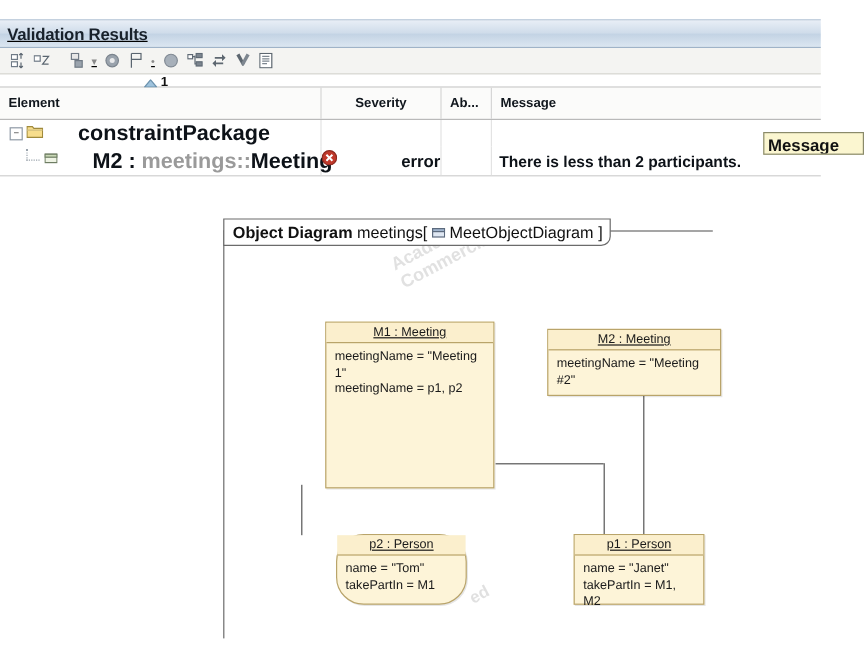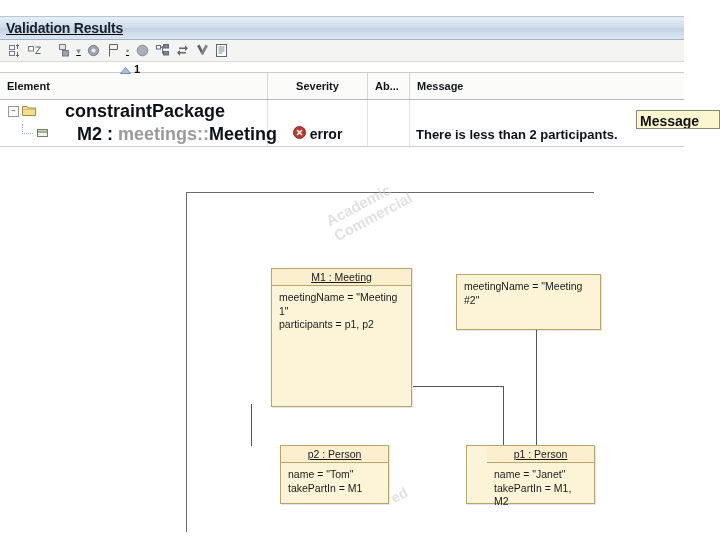--- a/index.html
+++ b/index.html
@@ -43,21 +43,21 @@
   }
   .c-el{width:268px;}
   .c-sev{width:100px;padding-left:0;text-align:center;}
   .c-ab{width:42px;}
   .c-msg{width:274px;border-right:none;}
 
   .row{display:flex;height:22px;align-items:center;background:#fff;}
   .row.last{border-bottom:1px solid #cfcfcf;height:24px;}
   .cell{height:100%;display:flex;align-items:center;border-right:1px solid #e3e3e3;box-sizing:border-box;}
   .cell.c-msg{border-right:none;}
-  .cell.c-sev{justify-content:center;gap:4px;}
+  .cell.c-sev{justify-content:space-between;gap:4px;}
 
   .tree-l1{padding-left:8px;display:flex;align-items:center;gap:3px;}
   .tree-l2{padding-left:22px;display:flex;gap:3px;}
   .node-txt{font-size:18px;font-weight:bold;color:#0d1218;white-space:nowrap;margin-left:26px;}
   .node-txt .dim{color:#9a9a9a;font-weight:bold;}
   .sev-txt{font-size:14px;font-weight:bold;color:#0d1218;}
   .msg-txt{font-size:13px;font-weight:bold;color:#0d1218;white-space:nowrap;padding-left:6px;}
 
   .expander{width:9px;height:9px;border:1px solid #8f9aa6;background:#fff;
             display:flex;align-items:center;justify-content:center;font-size:8px;line-height:8px;color:#333;}
@@ -240,55 +240,68 @@
       </div>
     </div>
   </div>
 
   <div class="tooltip">Message</div>
 
   <div class="diagram">
 
     <div class="dg-frame"></div>
 
+    <div class="dg-tab">
+      <b>Object Diagram</b>
+      <span>meetings</span><span>[</span>
+      <span>
+        <svg width="11" height="10" viewBox="0 0 11 10" style="vertical-align:-1px">
+            <rect x="0.5" y="1.5" width="10" height="7" fill="#dfe7f2" stroke="#5c6a7d"></rect>
+            <rect x="0.5" y="1.5" width="10" height="2.5" fill="#9fb3cc" stroke="#5c6a7d"></rect>
+          </svg>
+      </span>
+      <span>MeetObjectDiagram</span>
+      <span>]</span>
+    </div>
 
     <div class="watermark">
       <div>Academic</div>
       <div>Commercial</div>
     </div>
     <div class="watermark2">ed</div>
 
     <div class="conn vline" style="left:65px;top:222px;height:42px;"></div>
     <div class="conn hline" style="left:227px;top:204px;width:90px;"></div>
     <div class="conn vline" style="left:317px;top:204px;height:60px;"></div>
     <div class="conn vline" style="left:350px;top:145px;height:119px;"></div>
 
     <div class="obj" style="left:85px;top:86px;width:139px;height:137px;">
       <div class="obj-hdr"><span>M1 : Meeting</span></div>
       <div class="obj-body">
         <div>meetingName = "Meeting 1"</div>
-        <div>participants = p1, p2</div>
+        <div>meetingName = p1, p2</div>
       </div>
     </div>
 
     <div class="obj" style="left:270px;top:92px;width:143px;height:54px;">
+      <div class="obj-hdr"><span>M2 : Meeting</span></div>
       <div class="obj-body">
         <div>meetingName = "Meeting #2"</div>
       </div>
     </div>
 
-    <div class="obj" style="left:94px;top:263px;width:107px;height:57px;">
+    <div class="obj" style="left:94px;top:263px;width:107px;height:57px;border-radius:23px;">
       <div class="obj-hdr"><span>p2 : Person</span></div>
       <div class="obj-body">
         <div>name = "Tom"</div>
         <div>takePartIn = M1</div>
       </div>
     </div>
 
-    <div class="obj" style="left:280px;top:263px;width:107px;height:57px;padding-left:20px;">
+    <div class="obj" style="left:292px;top:263px;width:107px;height:57px;">
       <div class="obj-hdr"><span>p1 : Person</span></div>
       <div class="obj-body">
         <div>name = "Janet"</div>
         <div>takePartIn = M1, M2</div>
       </div>
     </div>
 
   </div>
 </div>
 

